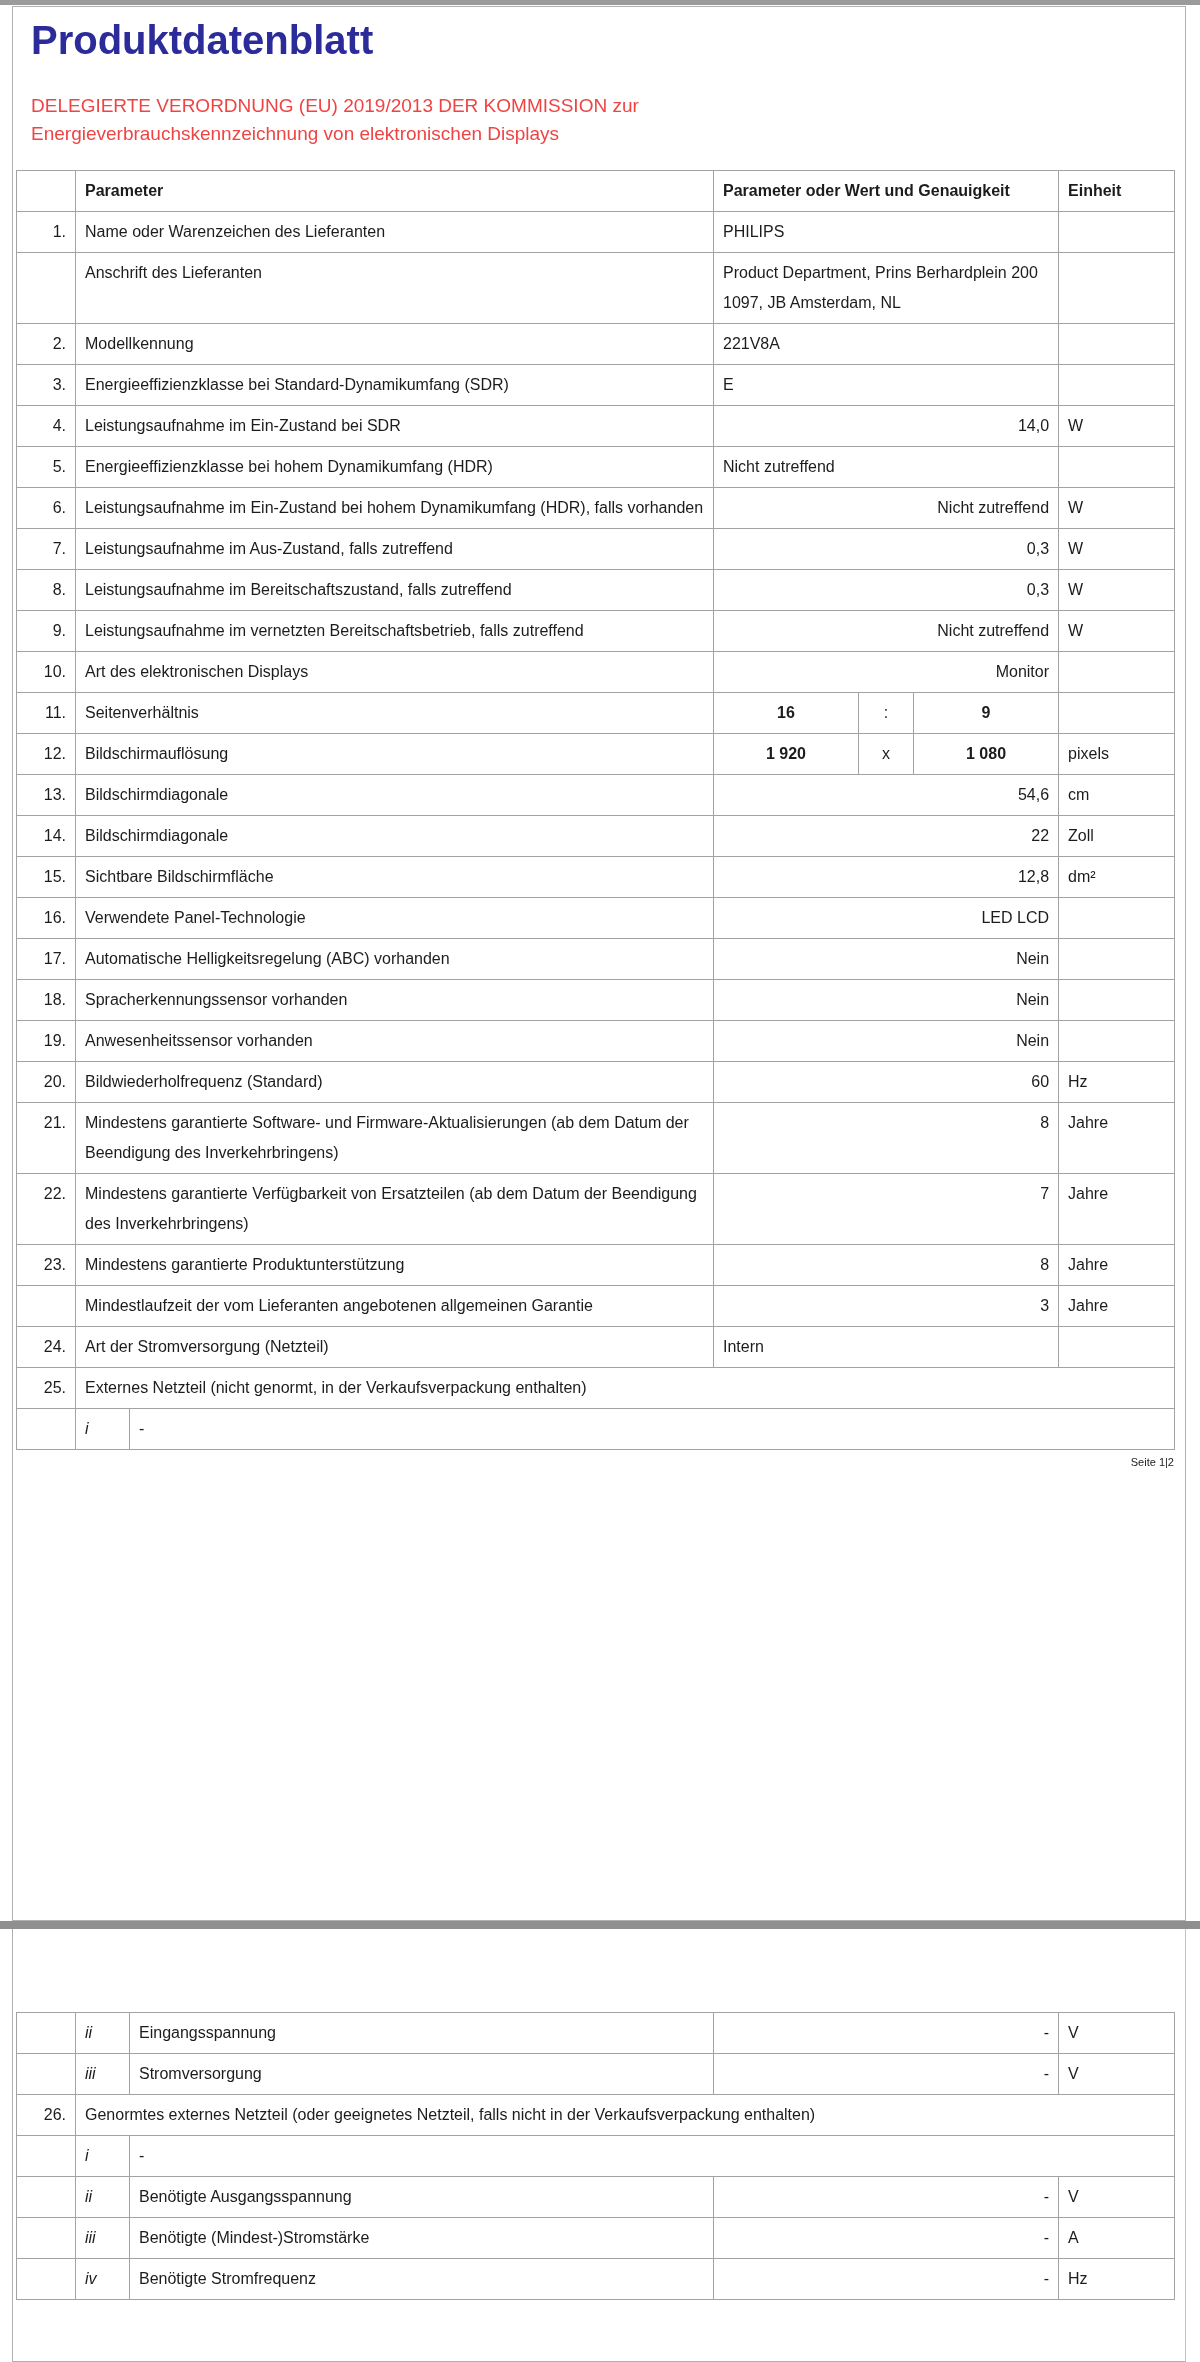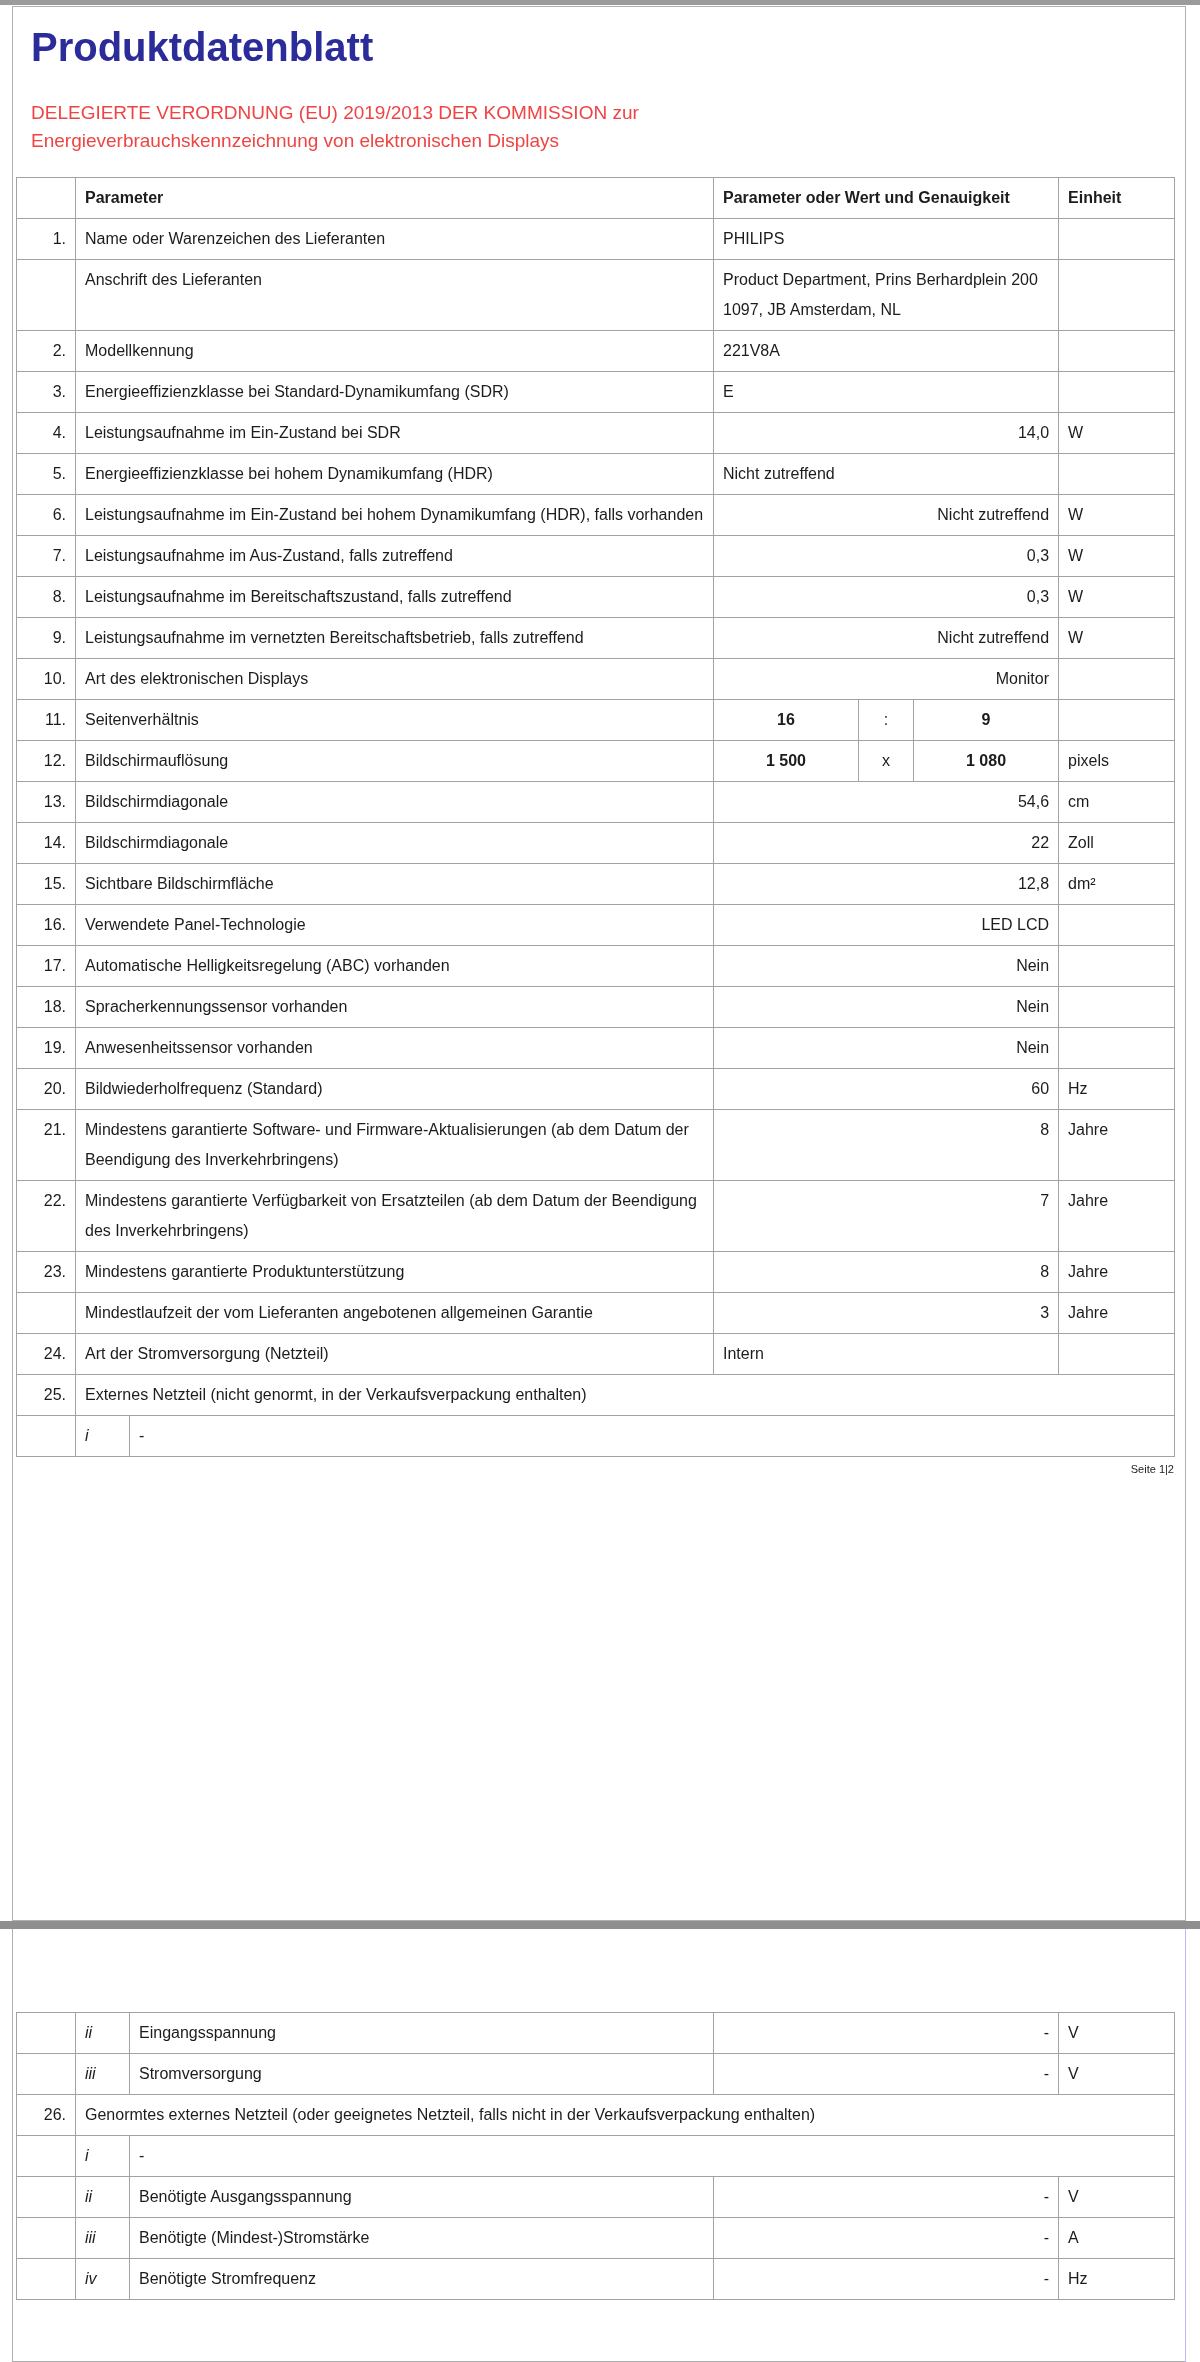--- a/index.html
+++ b/index.html
@@ -1,20 +1,20 @@
 <!DOCTYPE html>
 <html><head>
 <meta charset="utf-8">
 <style>
   html,body{margin:0;padding:0;background:#ffffff;}
   .canvas{position:relative;width:1200px;height:2362px;background:#ffffff;overflow:hidden;
           font-family:"Liberation Sans", sans-serif;color:#1c1c1c;}
   .top-strip{position:absolute;left:0;top:0;width:1200px;height:5px;background:#9b9b9b;}
   .page{position:absolute;left:12px;width:1174px;background:#ffffff;box-sizing:border-box;}
-  .page1{top:6px;height:1915px;border:1px solid #b0b0b0;padding-top:16px;}
+  .page1{top:6px;height:1915px;border:1px solid #b0b0b0;padding-top:9px;}
   .page-sep{position:absolute;left:0;top:1921px;width:1200px;height:8px;background:#8f8f8f;}
   .page2{top:1929px;height:433px;border-left:1px solid #b0b0b0;border-right:1px solid #c4b5fd;
          border-bottom:1px solid #b0b0b0;}
   h1.doc-title{margin:0 0 0 18px;font-size:40px;line-height:48px;font-weight:bold;
                letter-spacing:0px;}
   .subtitle{margin:28px 18px 0 18px;font-size:19px;line-height:28px;color:#ef4444;}
   table.sheet{border-collapse:collapse;table-layout:fixed;width:1158px;margin-left:3px;
               font-size:16px;line-height:30px;}
   table.sheet td{border:1px solid #a3a3a3;padding:5px 9px;vertical-align:top;
                  word-wrap:break-word;}
@@ -133,21 +133,21 @@
               <td class="num">11.</td>
               <td colspan="2">Seitenverhältnis</td>
               <td class="tval">16</td>
               <td class="tsep">:</td>
               <td class="tval">9</td>
               <td></td>
             </tr>
             <tr>
               <td class="num">12.</td>
               <td colspan="2">Bildschirmauflösung</td>
-              <td class="tval">1 500</td>
+              <td class="tval">1 920</td>
               <td class="tsep">x</td>
               <td class="tval">1 080</td>
               <td>pixels</td>
             </tr>
             <tr>
               <td class="num">13.</td>
               <td colspan="2">Bildschirmdiagonale</td>
               <td class="val-right" colspan="3">54,6</td>
               <td>cm</td>
             </tr>

